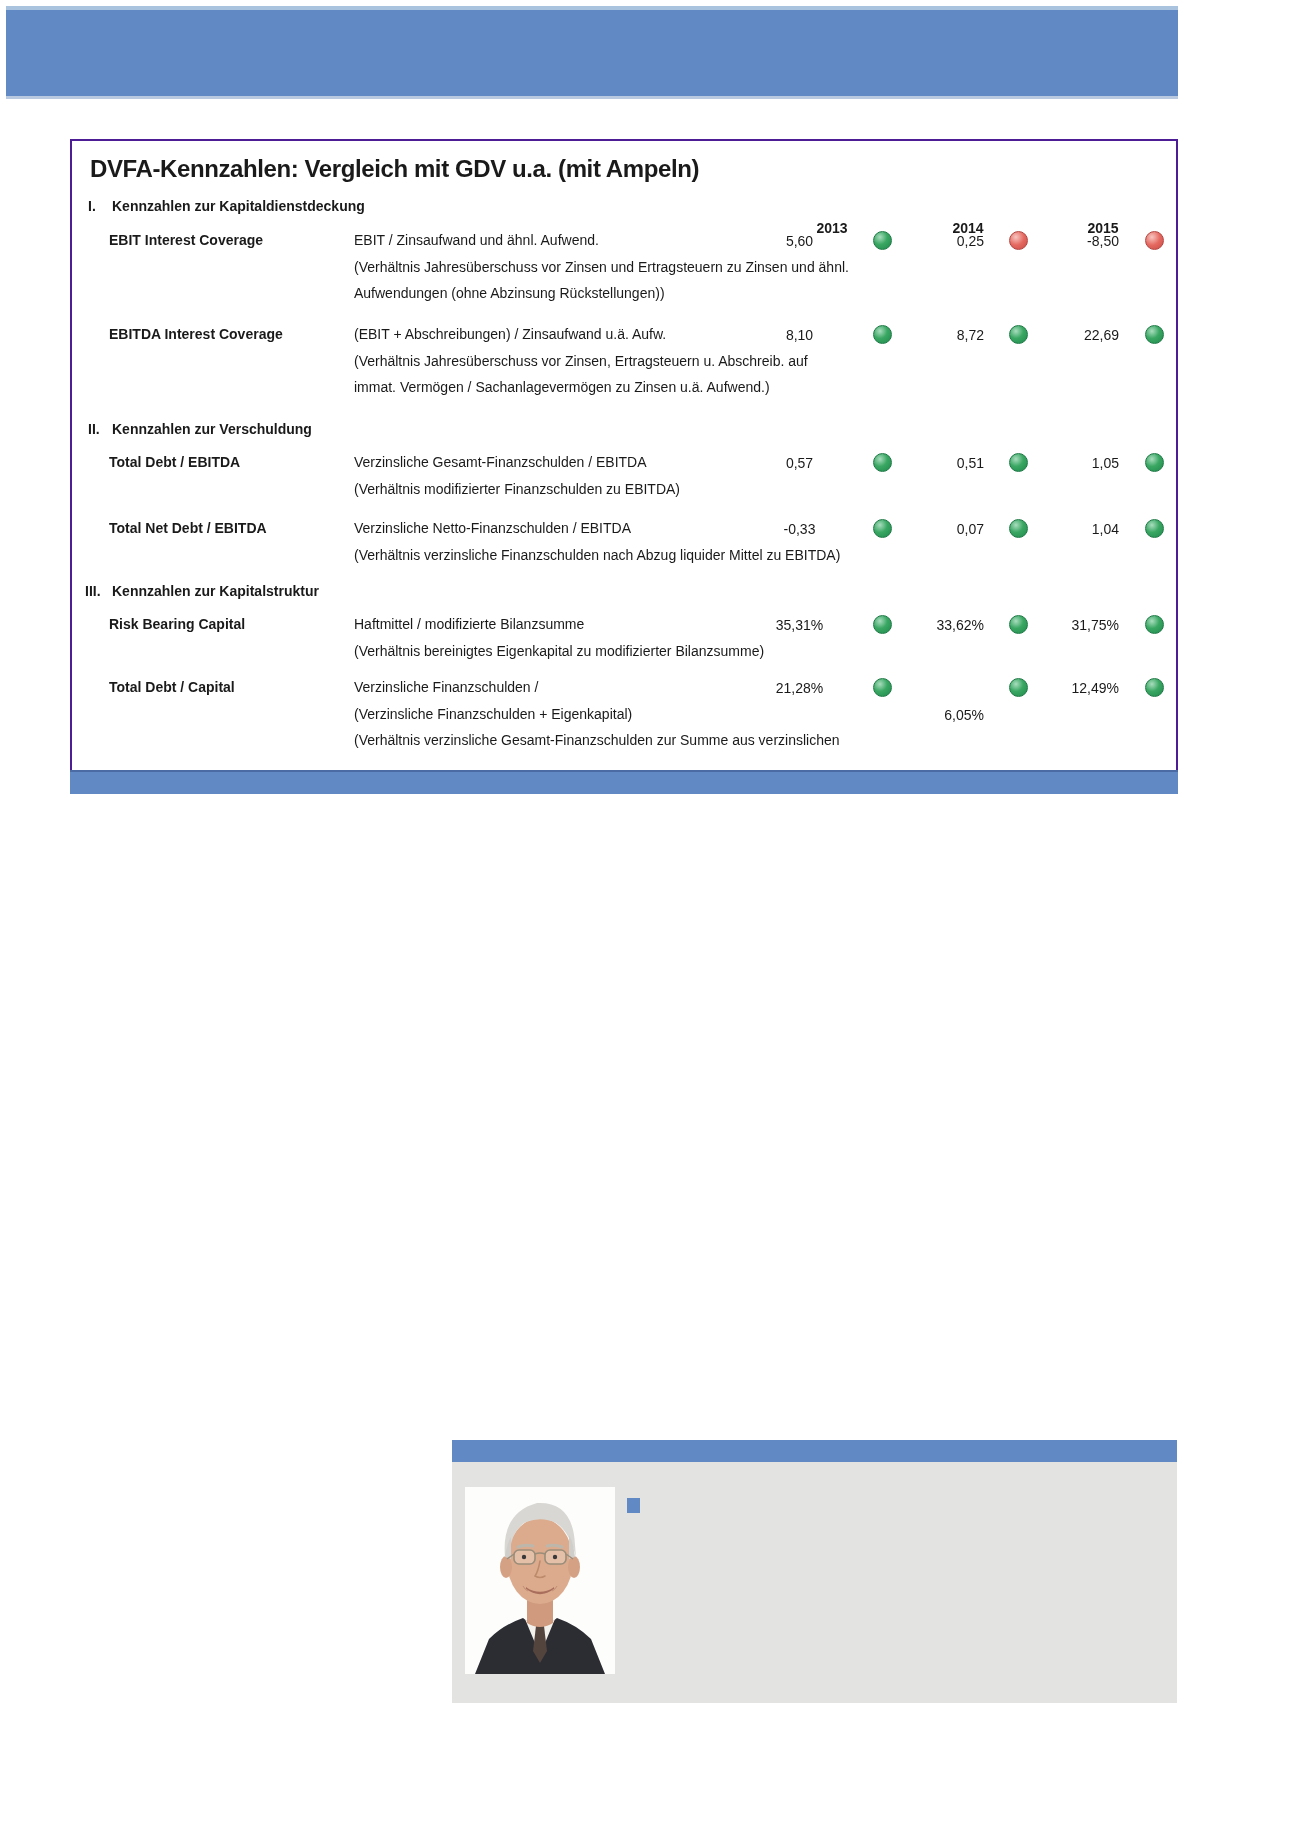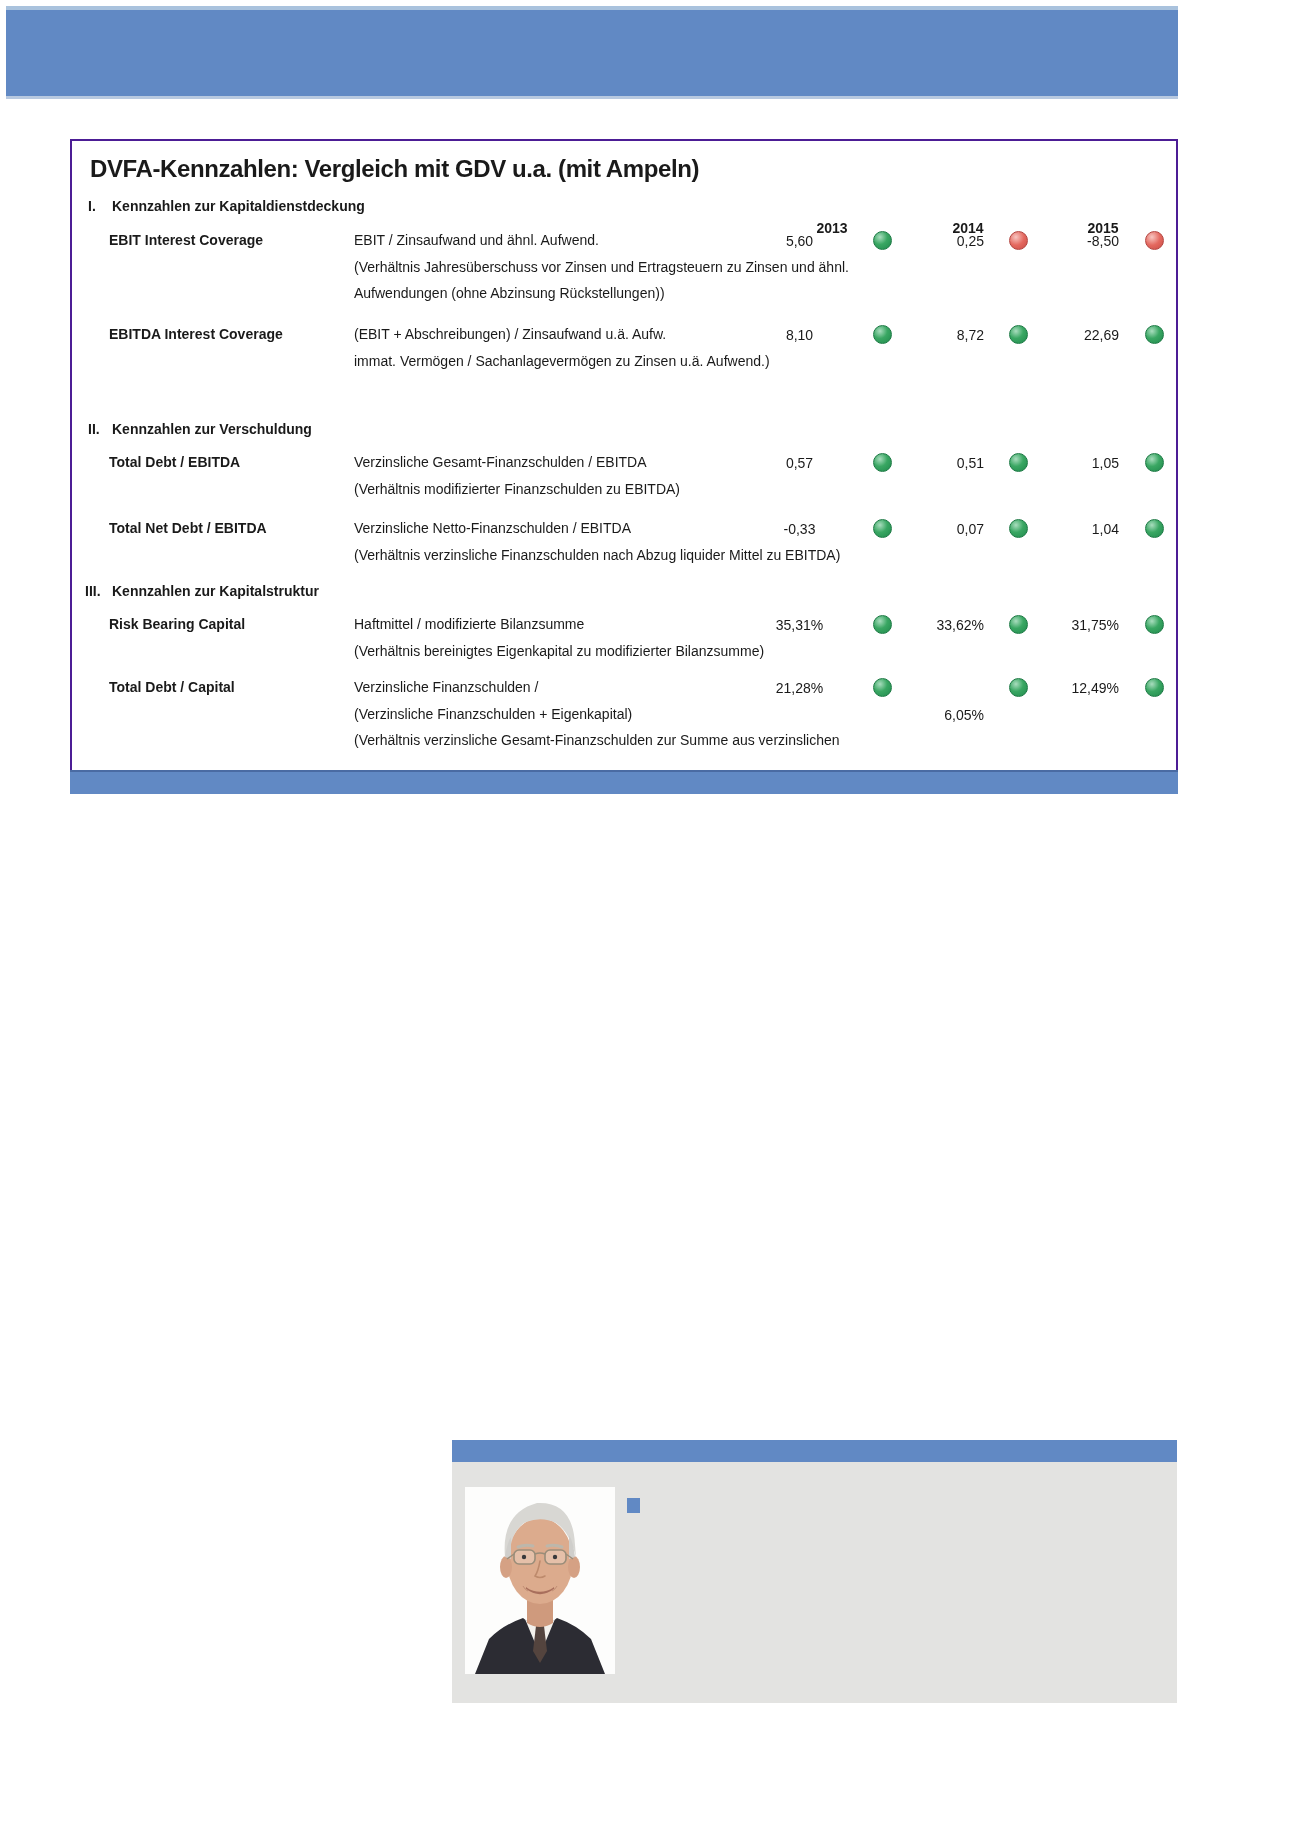--- a/index.html
+++ b/index.html
@@ -77,20 +77,21 @@
   <div class="abs num c1" style="top:91px">5,60</div>
   <span class="abs light l1 green" style="top:90px"></span>
   <div class="abs num c2" style="top:91px">0,25</div>
   <span class="abs light l2 red" style="top:90px"></span>
   <div class="abs num c3" style="top:91px">-8,50</div>
   <span class="abs light l3 red" style="top:90px"></span>
 
   <div class="abs rowlabel" style="top:185px">EBITDA Interest Coverage</div>
   <div class="abs desc" style="top:180px">
     <div class="desc-line">(EBIT + Abschreibungen) / Zinsaufwand u.ä. Aufw.</div>
+    <div class="desc-line">(Verhältnis Jahresüberschuss vor Zinsen, Ertragsteuern u. Abschreib. auf</div>
     <div class="desc-line">immat. Vermögen / Sachanlagevermögen zu Zinsen u.ä. Aufwend.)</div>
   </div>
   <div class="abs num c1" style="top:185px">8,10</div>
   <span class="abs light l1 green" style="top:184px"></span>
   <div class="abs num c2" style="top:185px">8,72</div>
   <span class="abs light l2 green" style="top:184px"></span>
   <div class="abs num c3" style="top:185px">22,69</div>
   <span class="abs light l3 green" style="top:184px"></span>
 
   <div class="abs section" style="top:280px">

